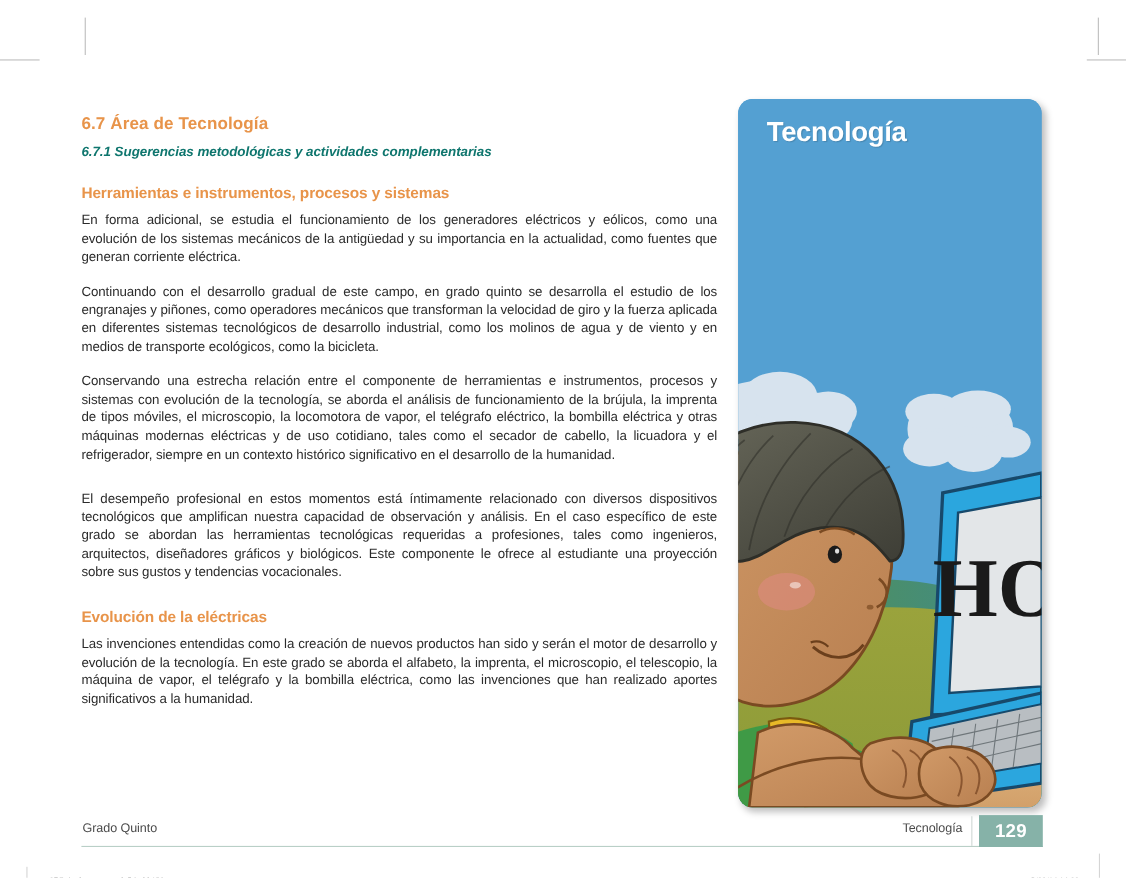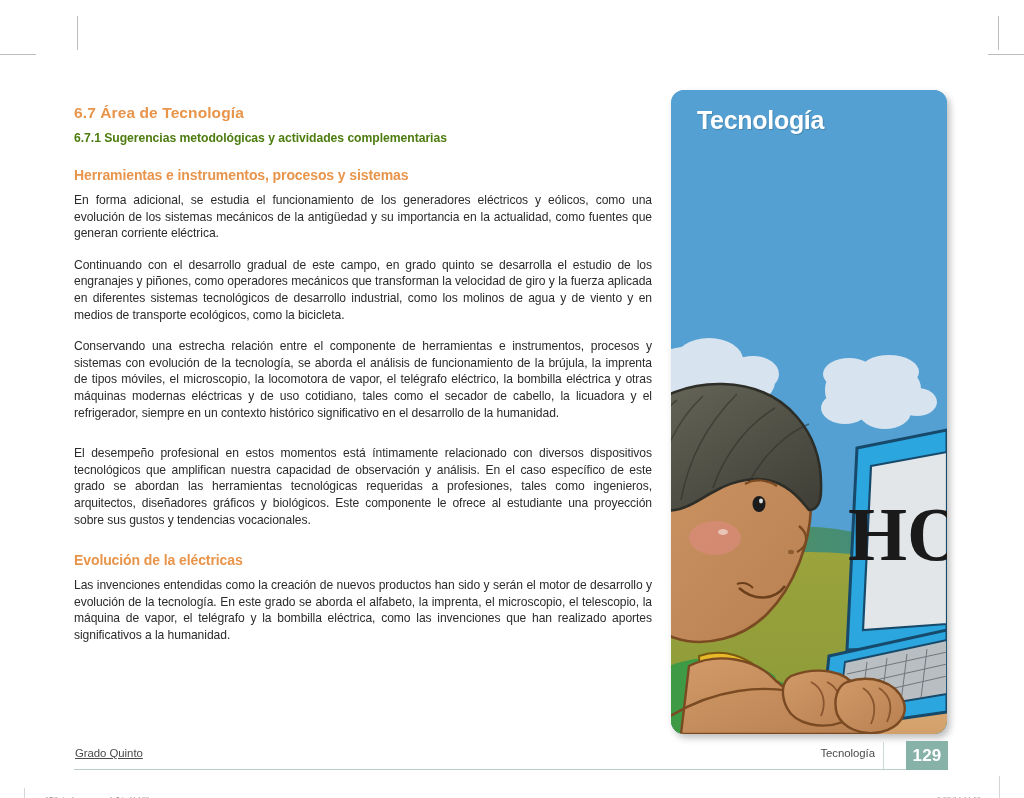--- a/index.html
+++ b/index.html
@@ -44,23 +44,24 @@
     font-size: 15.5px;
     font-weight: bold;
     color: #e8944a;
     margin: 0 0 9px 0;
     letter-spacing: 0.1px;
   }
 
   h2.subsection {
     font-size: 12.2px;
     font-weight: bold;
-    color: #4d7c0f;
+    color: #0f766e;
     margin: 0 0 22px 0;
     letter-spacing: -0.05px;
+    font-style: italic;
   }
 
   h3.block-head {
     font-size: 14px;
     font-weight: bold;
     color: #e8944a;
     margin: 0 0 9px 0;
     letter-spacing: -0.1px;
   }
 
@@ -117,35 +118,34 @@
     height: 1px;
     background: #b9cfc7;
   }
   .footer-left {
     position: absolute;
     left: 1px;
     top: 2px;
     font-size: 11.4px;
     color: #4a4a4a;
     letter-spacing: -0.05px;
-    text-decoration: underline;
   }
   .footer-right {
     position: absolute;
     right: 73px;
     top: 2px;
     font-size: 11.4px;
     color: #4a4a4a;
     letter-spacing: -0.05px;
   }
   .page-badge {
     position: absolute;
     right: 0;
     top: -4px;
-    width: 42px;
+    width: 58px;
     height: 29px;
     background: #86b2a8;
     color: #ffffff;
     font-size: 17px;
     font-weight: bold;
     display: flex;
     align-items: center;
     justify-content: center;
     letter-spacing: 0.2px;
   }

